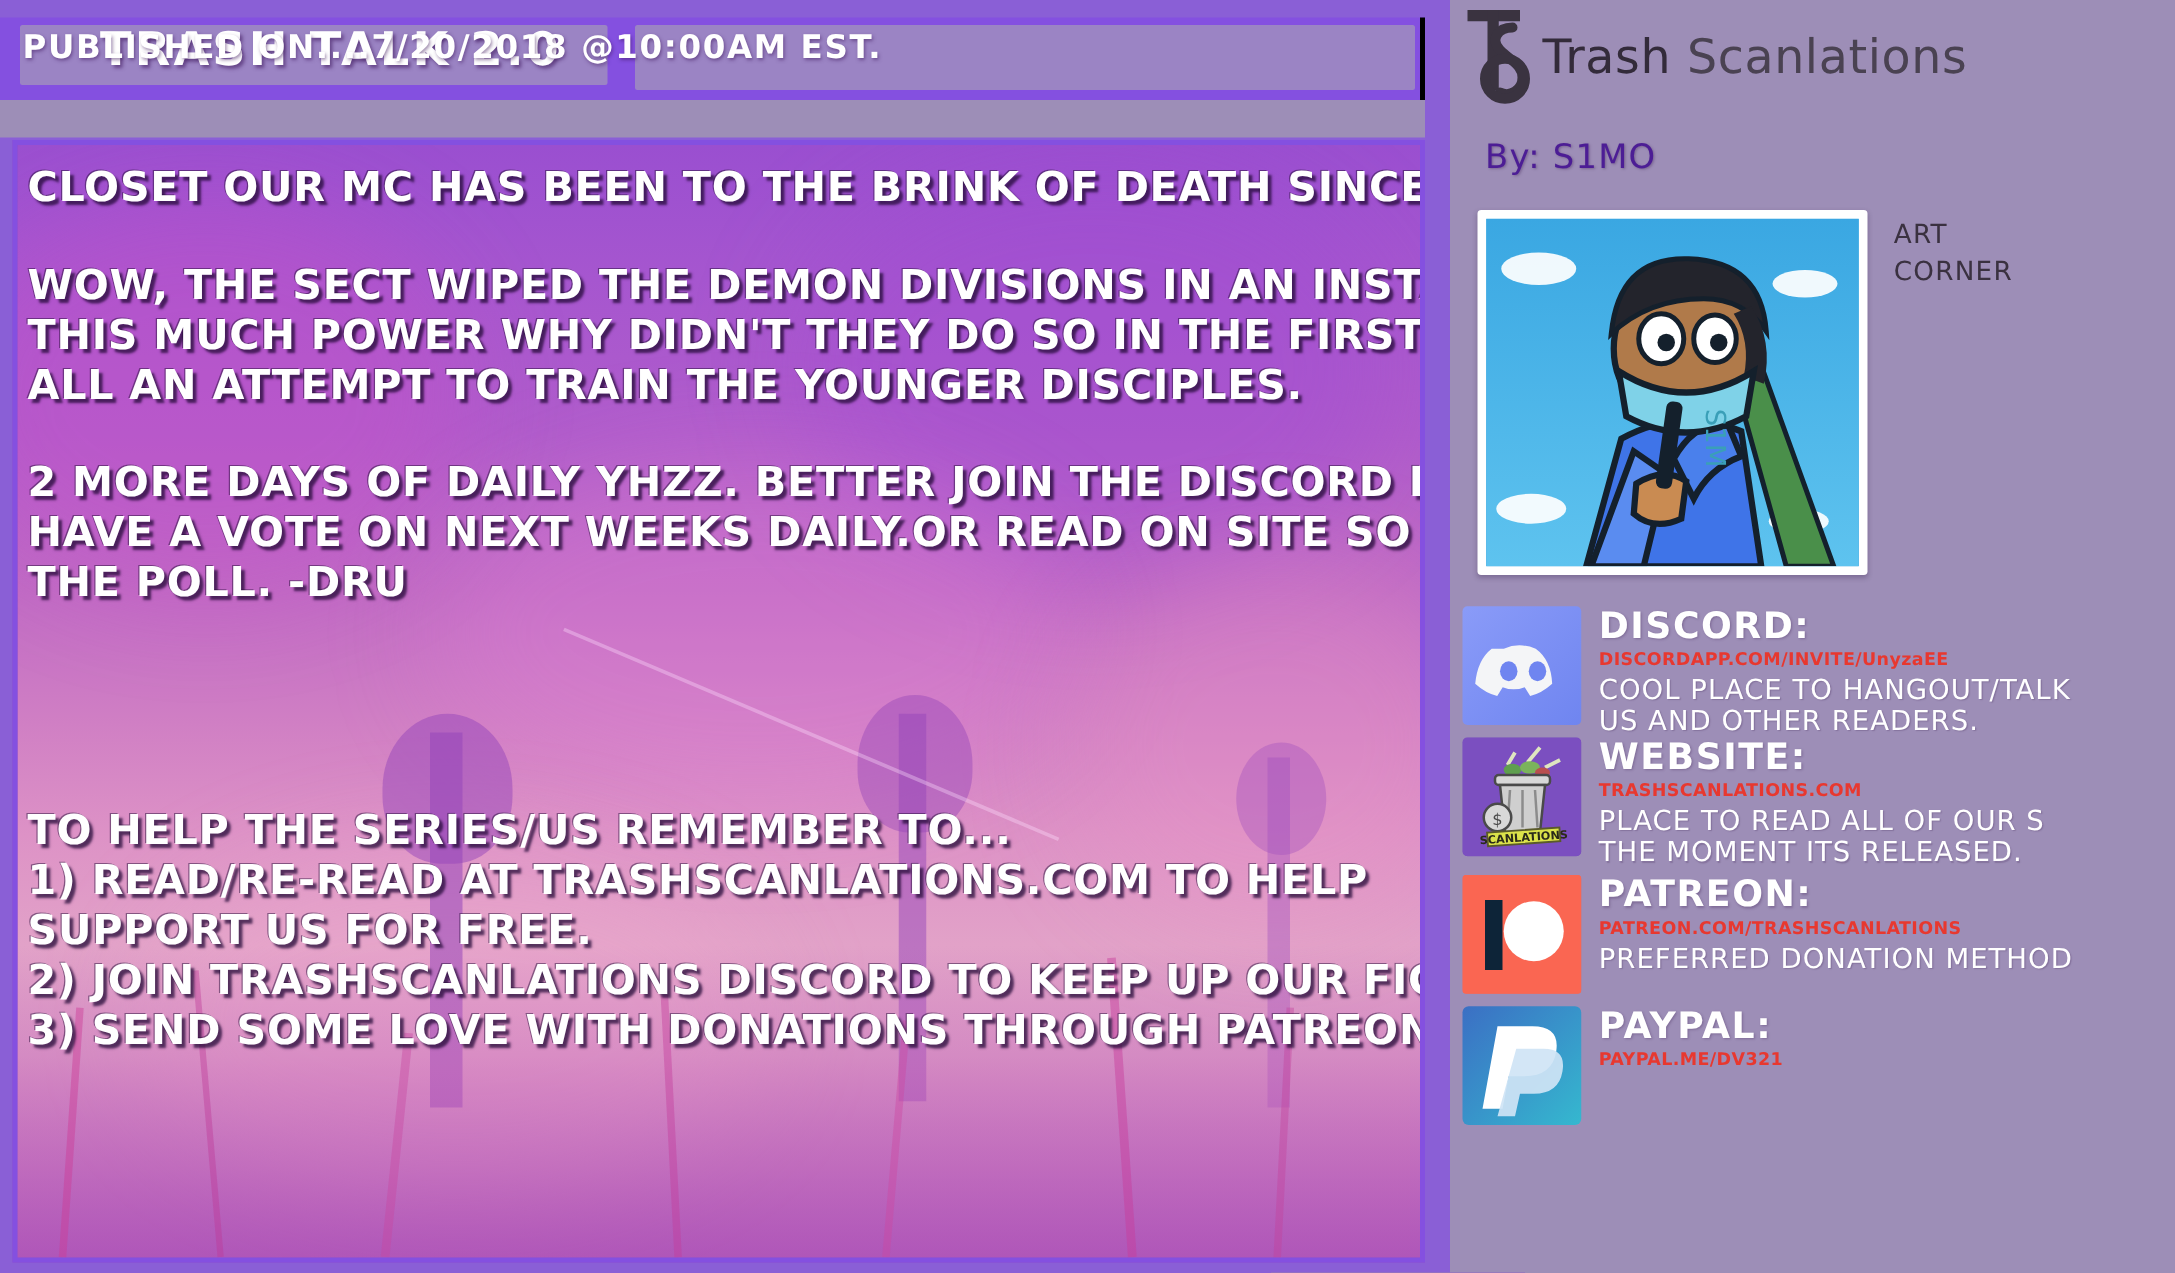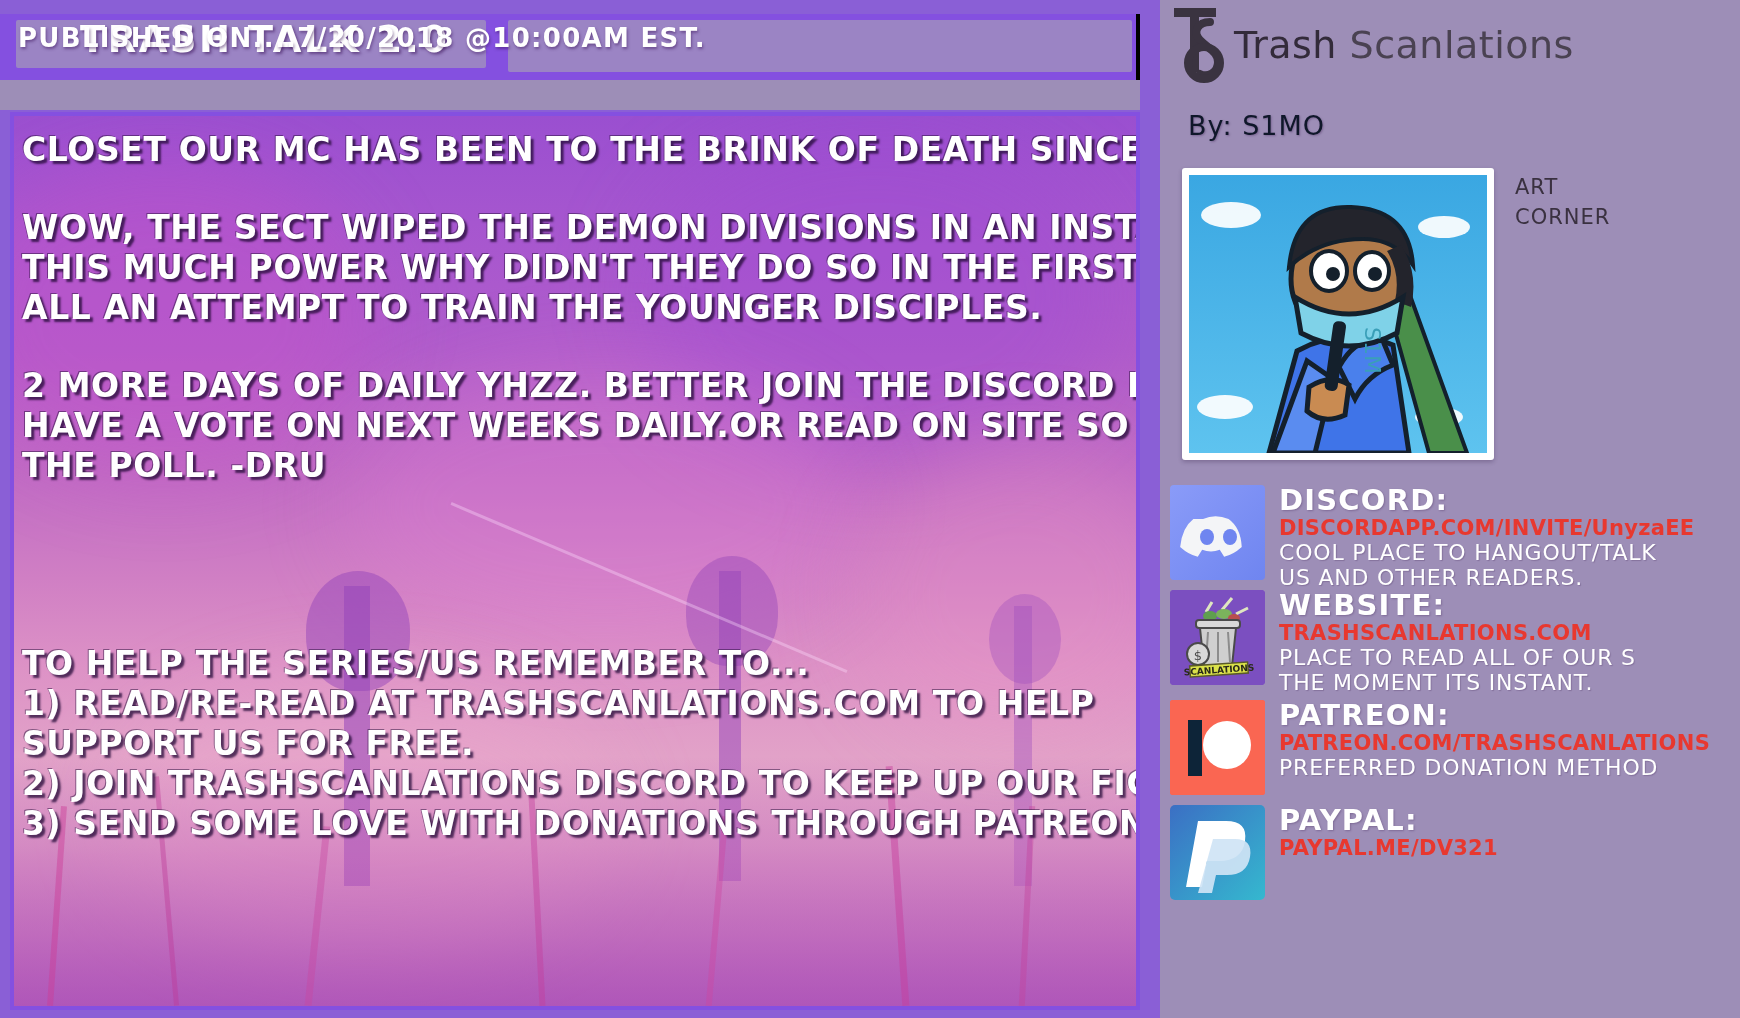--- a/index.html
+++ b/index.html
@@ -145,21 +145,21 @@
     margin-left: -4px;
   }
   #brand-name .light { color: #4a4252; font-weight: normal; }
   #brand-name .bold { font-weight: normal; color: #332b3a; }
 
   #byline {
     position: absolute;
     left: 28px; top: 110px;
     font-family: "DejaVu Sans", sans-serif;
     font-size: 27px;
-    color: #0f172a;
+    color: #4c1d95;
     letter-spacing: 1px;
     text-shadow: 1px 1px 2px rgba(60,30,80,0.35);
   }
 
   #art-corner-frame {
     position: absolute;
     left: 22px; top: 168px;
     width: 312px;
     height: 292px;
     background: #ffffff;
@@ -205,21 +205,21 @@
     font-size: 29px;
     font-weight: bold;
     color: #ffffff;
     letter-spacing: 1.2px;
     line-height: 31px;
     text-shadow: 1px 1px 2px rgba(60,30,80,0.3);
     white-space: nowrap;
   }
   .link-url {
     font-family: "DejaVu Sans", sans-serif;
-    font-size: 21px;
+    font-size: 14px;
     font-weight: bold;
     color: #e8382f;
     letter-spacing: 0.3px;
     line-height: 24px;
     white-space: nowrap;
   }
   .link-desc {
     font-family: "DejaVu Sans", sans-serif;
     font-size: 22px;
     color: #ffffff;
@@ -387,21 +387,21 @@
           <circle cx="28" cy="64" r="11" fill="#d8d8d8" stroke="#4a4a4a" stroke-width="2"></circle>
           <text x="28" y="70" font-family="DejaVu Sans, sans-serif" font-size="13" fill="#4a4a4a" text-anchor="middle">$</text>
           <rect x="20" y="74" width="58" height="11" fill="#dbe24a" stroke="#5a5a2a" stroke-width="1.5" transform="rotate(-4 49 80)"></rect>
           <text x="49" y="83" font-family="DejaVu Sans, sans-serif" font-size="9" font-weight="bold" fill="#2a2a1a" text-anchor="middle" transform="rotate(-4 49 80)">SCANLATIONS</text>
         </svg>
       </div>
       <div class="link-text">
         <div class="link-title">WEBSITE:</div>
         <div class="link-url">TRASHSCANLATIONS.COM</div>
         <div class="link-desc">PLACE TO READ ALL OF OUR S</div>
-        <div class="link-desc">THE MOMENT ITS INSTANT.</div>
+        <div class="link-desc">THE MOMENT ITS RELEASED.</div>
       </div>
     </div>
 
     <div class="link-row" style="top:700px;">
       <div class="link-icon" style="background:#fa6652;border-radius:3px;">
         <svg viewBox="0 0 95 95" width="95" height="95" aria-hidden="true">
           <rect width="95" height="95" fill="#fa6652"></rect>
           <rect x="18" y="20" width="14" height="56" fill="#0d2438"></rect>
           <circle cx="57" cy="45" r="24" fill="#ffffff"></circle>
         </svg>

